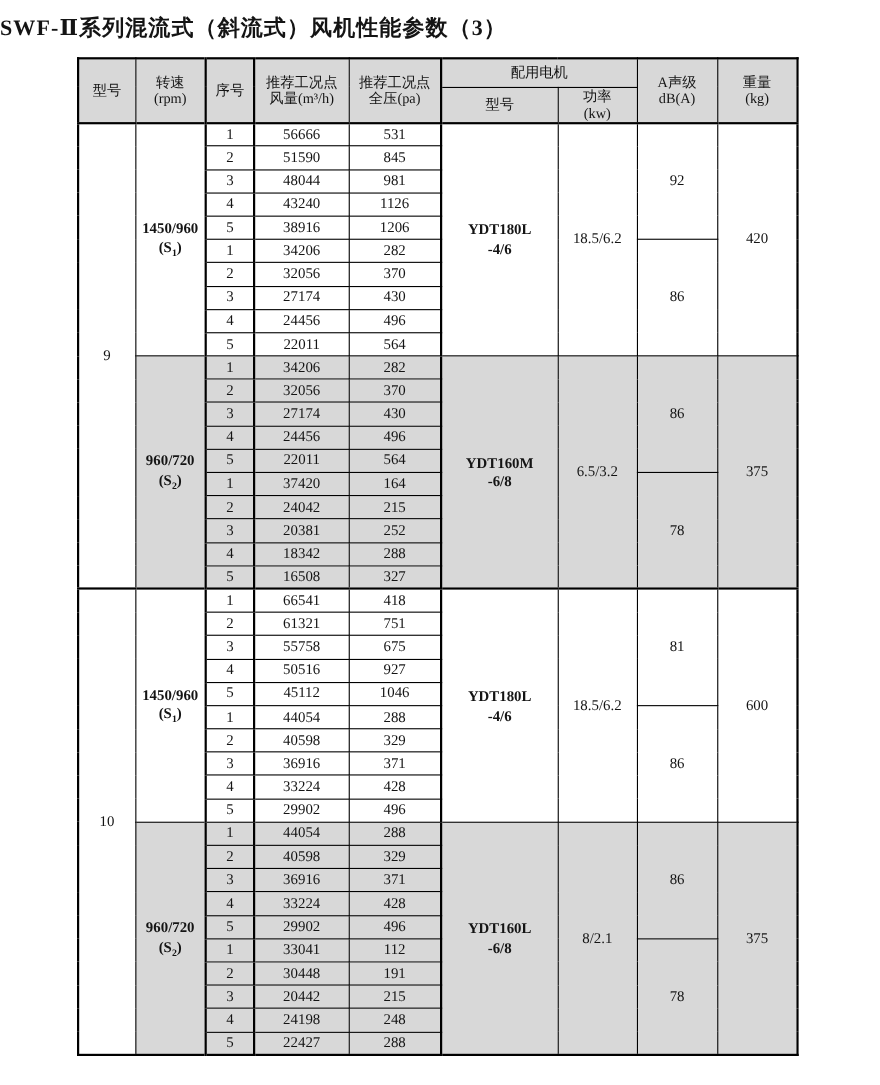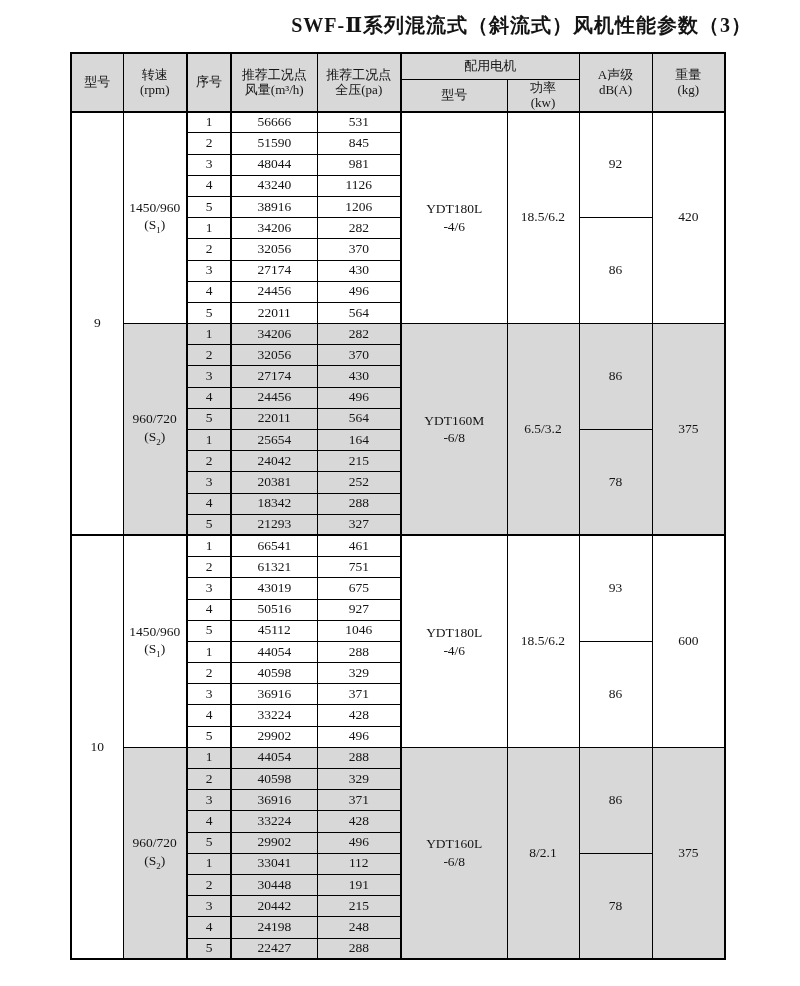--- a/index.html
+++ b/index.html
@@ -2,21 +2,21 @@
 <html><head>
 <meta charset="utf-8">
 <style>
   html,body { margin:0; padding:0; }
   body {
     width:800px; height:986px; background:#ffffff; position:relative;
     font-family:"Liberation Serif","DejaVu Serif",serif; color:#141414;
   }
   .title {
     position:absolute; top:12px; left:0; width:752px;
-    text-align:right; font-size:20px; font-weight:700; letter-spacing:1px;
+    text-align:left; font-size:20px; font-weight:700; letter-spacing:1px;
   }
   table.perf {
     position:absolute; left:70px; top:52px; width:654px;
     border-collapse:collapse; table-layout:fixed;
     border:2px solid #000;
   }
   th,td {
     border:1px solid #000; padding:0;
     text-align:center; vertical-align:middle;
     font-size:13.5px; font-weight:normal; line-height:1.25;
@@ -25,21 +25,21 @@
   thead th { background:#d8d8d8; font-size:13px; }
   thead tr.h1 { height:26px; }
   thead tr.h2 { height:30px; }
   tbody tr { height:21.2px; }
   tbody tr:first-child td { border-top-width:2px; }
   tr.model-start td { border-top-width:2px; }
   tr.shaded > td { background:#d8d8d8; }
   .col-seq, .col-flow, .col-motor { border-left-width:2px; }
   .two-line div { line-height:1.2; }
   sub { font-size:9px; }
-  .speed-cell div, .motor-cell div { line-height:1.3; }
+  .speed-cell div, .motor-cell div { line-height:1.3;font-weight:bold; }
 </style>
 </head>
 <body>
 
 <div class="title">SWF-Ⅱ系列混流式（斜流式）风机性能参数（3）</div>
 
 <table class="perf">
   <colgroup>
     <col style="width:52px">
       <col style="width:64px">
@@ -180,69 +180,69 @@
         <td class="col-flow">24456</td>
         <td>496</td>
       </tr>
       <tr class="shaded">
         <td class="col-seq">5</td>
         <td class="col-flow">22011</td>
         <td>564</td>
       </tr>
       <tr class="shaded">
         <td class="col-seq">1</td>
-        <td class="col-flow">25654</td>
+        <td class="col-flow">37420</td>
         <td>164</td>
         <td rowspan="5">78</td>
       </tr>
       <tr class="shaded">
         <td class="col-seq">2</td>
         <td class="col-flow">24042</td>
         <td>215</td>
       </tr>
       <tr class="shaded">
         <td class="col-seq">3</td>
         <td class="col-flow">20381</td>
         <td>252</td>
       </tr>
       <tr class="shaded">
         <td class="col-seq">4</td>
         <td class="col-flow">18342</td>
         <td>288</td>
       </tr>
       <tr class="shaded">
         <td class="col-seq">5</td>
-        <td class="col-flow">21293</td>
+        <td class="col-flow">16508</td>
         <td>327</td>
       </tr>
       <tr class="model-start">
         <td class="col-model" rowspan="20">10</td>
         <td class="speed-cell" rowspan="10">
           <div>1450/960</div>
           <div><span>(S</span><sub>1</sub><span>)</span></div>
         </td>
         <td class="col-seq">1</td>
         <td class="col-flow">66541</td>
-        <td>461</td>
+        <td>418</td>
         <td class="col-motor motor-cell" rowspan="10">
           <div>YDT180L</div>
           <div>-4/6</div>
         </td>
         <td rowspan="10">18.5/6.2</td>
-        <td rowspan="5">93</td>
+        <td rowspan="5">81</td>
         <td rowspan="10">600</td>
       </tr>
       <tr>
         <td class="col-seq">2</td>
         <td class="col-flow">61321</td>
         <td>751</td>
       </tr>
       <tr>
         <td class="col-seq">3</td>
-        <td class="col-flow">43019</td>
+        <td class="col-flow">55758</td>
         <td>675</td>
       </tr>
       <tr>
         <td class="col-seq">4</td>
         <td class="col-flow">50516</td>
         <td>927</td>
       </tr>
       <tr>
         <td class="col-seq">5</td>
         <td class="col-flow">45112</td>

